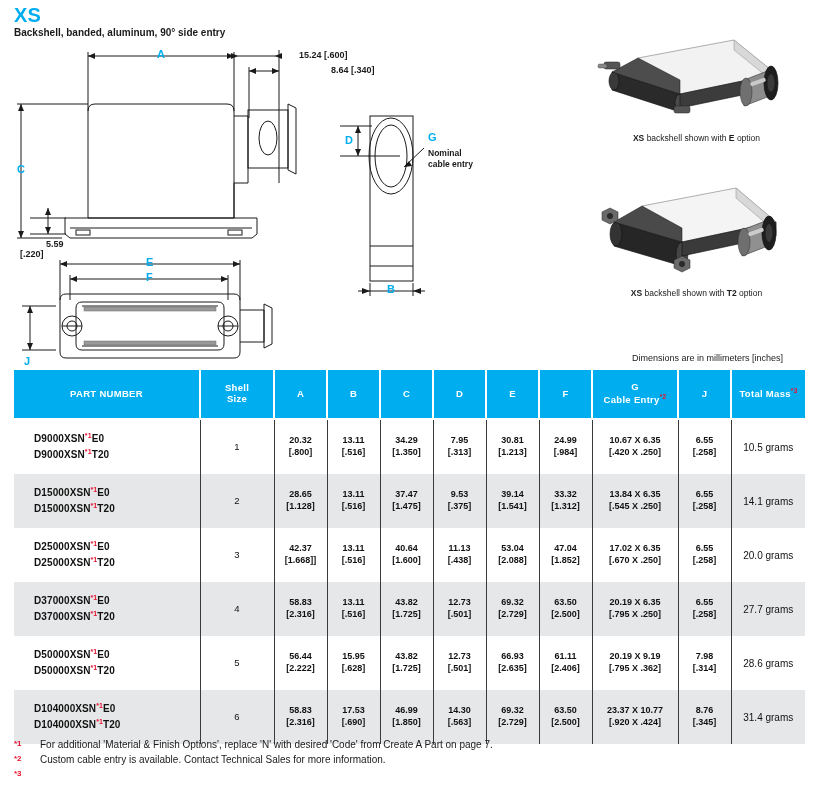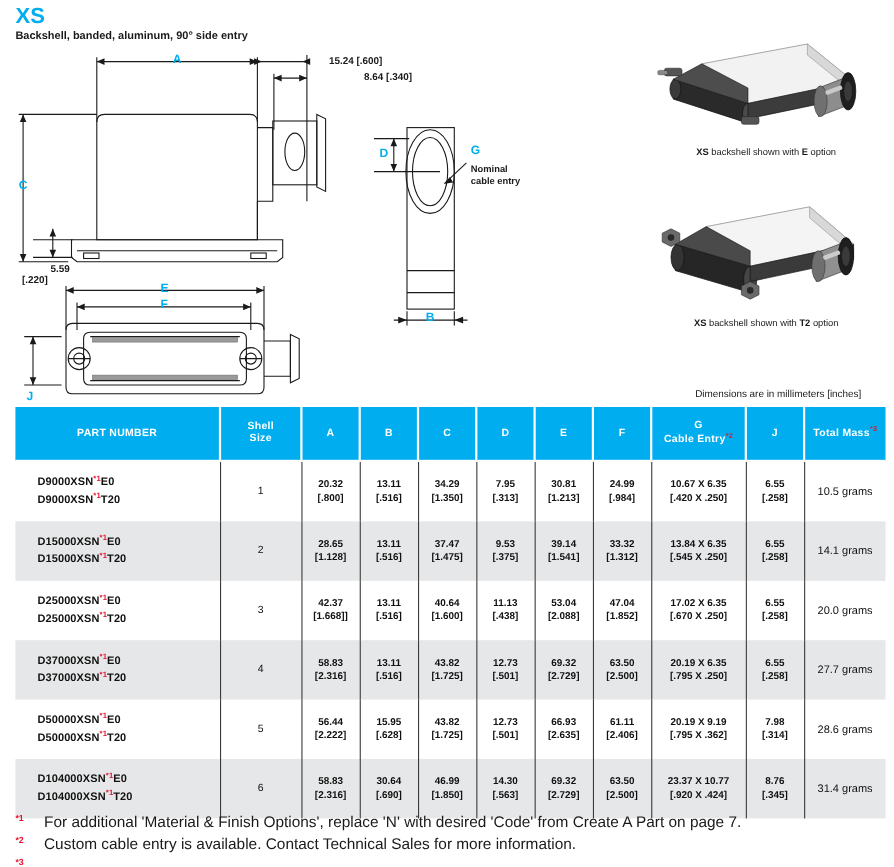--- a/index.html
+++ b/index.html
@@ -80,21 +80,21 @@
   sup.fn{color:#e8112d;font-size:7px;font-weight:bold;vertical-align:super;}
   th sup.fn{font-size:6.5px;}
 
   
   .footnotes{position:absolute;left:14px;top:738px;width:780px;}
   .fnrow{display:flex;align-items:flex-start;margin-bottom:2px;}
   .fnmark{
     color:#e8112d;font-size:8px;font-weight:bold;
     width:26px;flex:0 0 26px;padding-top:1px;
   }
-  .fntext{font-size:14px;color:#1a1a1a;line-height:1.3;}
+  .fntext{font-size:10px;color:#1a1a1a;line-height:1.3;}
 </style>
 </head>
 <body>
 
 <div class="page">
 
   <div class="title">XS</div>
   <div class="subtitle">Backshell, banded, aluminum, 90° side entry</div>
 
   <div class="drawing">
@@ -412,21 +412,21 @@
         <td class="mass">28.6 grams</td>
       </tr>
 
       <tr class="alt">
         <td class="partno">
           <span>D104000XSN</span><sup class="fn">*1</sup><span>E0</span><br>
           <span>D104000XSN</span><sup class="fn">*1</sup><span>T20</span>
         </td>
         <td class="shell">6</td>
         <td><span>58.83</span><br><span>[2.316]</span></td>
-        <td><span>30.64</span><br><span>[.690]</span></td>
+        <td><span>17.53</span><br><span>[.690]</span></td>
         <td><span>46.99</span><br><span>[1.850]</span></td>
         <td><span>14.30</span><br><span>[.563]</span></td>
         <td><span>69.32</span><br><span>[2.729]</span></td>
         <td><span>63.50</span><br><span>[2.500]</span></td>
         <td><span>23.37 X 10.77</span><br><span>[.920 X .424]</span></td>
         <td><span>8.76</span><br><span>[.345]</span></td>
         <td class="mass">31.4 grams</td>
       </tr>
     </tbody>
   </table>

